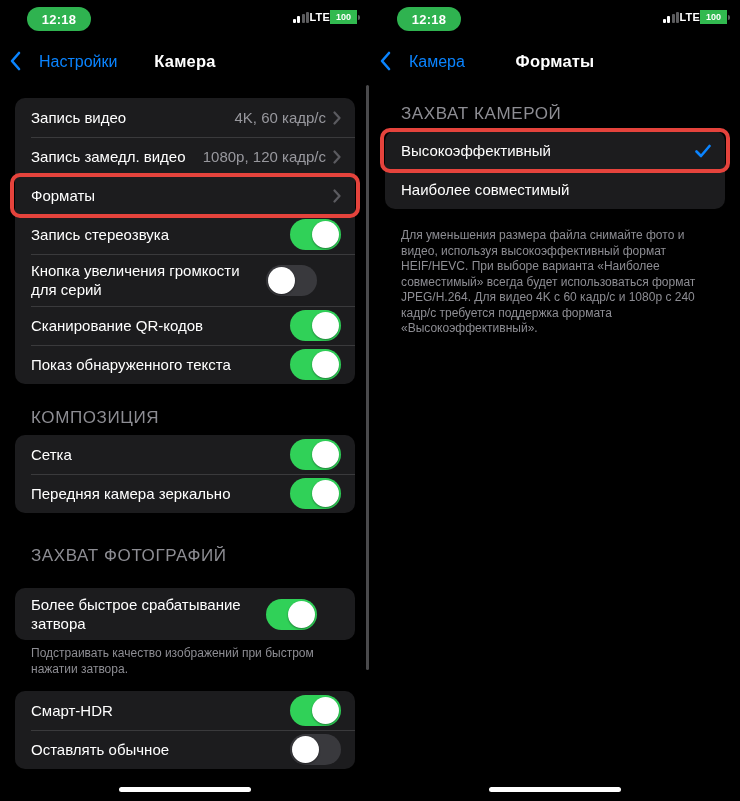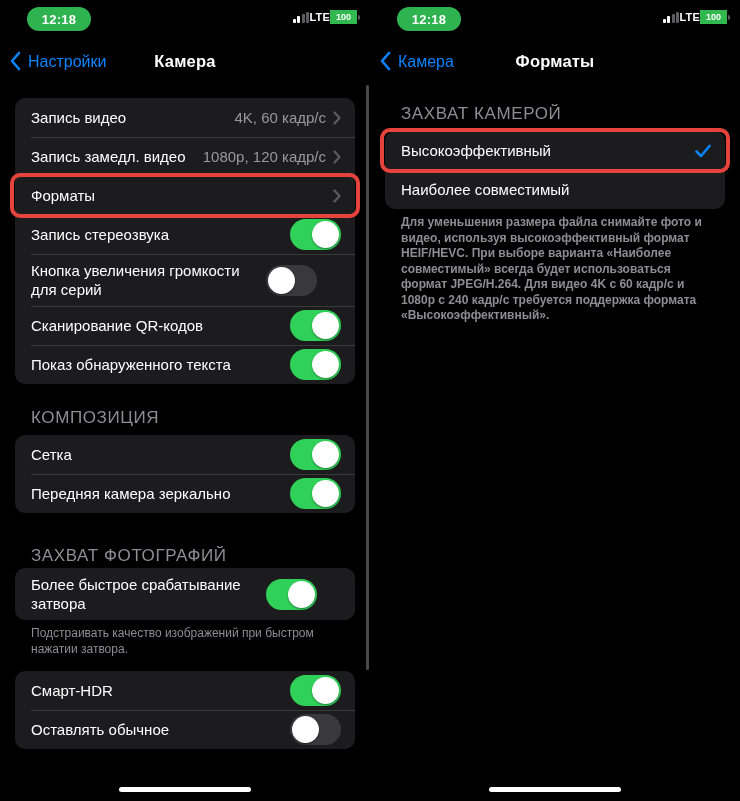--- a/index.html
+++ b/index.html
@@ -24,21 +24,21 @@
   .sig i:nth-child(4){ height:11px; }
   .lte { color:#fff; font-size:11px; font-weight:600; letter-spacing:.2px; }
   .battery { position:relative; width:27px; height:14px; background:#31b94f; border-radius:0;
     color:#fff; font-size:9px; font-weight:bold; display:flex; align-items:center; justify-content:center; }
   .battery::after { content:""; position:absolute; right:-3px; top:4.5px; width:2px; height:5px;
     background:#5c5c5e; border-radius:0 2px 2px 0; }
 
   
   .navbar { position:relative; height:46px; }
   .back-btn { position:absolute; left:9px; top:50%; transform:translateY(-50%);
-    display:flex; align-items:center; gap:7px; color:#0a84ff; font-size:16px; cursor:pointer; }
+    display:flex; align-items:center; gap:18px; color:#0a84ff; font-size:16px; cursor:pointer; }
   .nav-title { position:absolute; left:0; right:0; top:50%; transform:translateY(-50%);
     text-align:center; color:#fff; font-size:16.5px; font-weight:700; letter-spacing:.2px; }
 
   
   .content { position:relative; }
   .group { background:#1c1c1e; border-radius:10px; margin:0 15px; overflow:visible; }
   .row { position:relative; display:flex; align-items:center; min-height:39px; padding:0 14px 0 16px; }
   .row.tall { min-height:52px; }
   .row + .row::before { content:""; position:absolute; left:16px; right:0; top:0; height:1px; background:#3a3a3c; }
   .row-label { flex:1; color:#fff; font-size:15px; line-height:19px; padding:7px 8px 7px 0; }
@@ -64,21 +64,21 @@
 
   
   .check { flex:0 0 auto; display:flex; }
   .scroll-indicator { position:absolute; right:1px; top:85px; width:3px; height:585px;
     background:#4a4a4c; border-radius:2px; z-index:8; }
   .home-indicator { position:absolute; left:50%; transform:translateX(-50%); bottom:9px;
     width:132px; height:5px; border-radius:3px; background:#fff; z-index:9; }
 
   .mt14 { margin-top:14px; }
   .hdr-comp { margin-top:24px; margin-bottom:7px; }
-  .hdr-capt { margin-top:33px; margin-bottom:2px; }
+  .hdr-capt { margin-top:33px; margin-bottom:22px; }
   .hdr-right { margin-top:20px; margin-bottom:7px; }
   .limit-230 { max-width:235px; }
 </style>
 </head>
 <body>
 
 <div id="stage">
 
   <div class="screen" id="screen-left">
 
@@ -249,19 +249,19 @@
           <span class="check">
               <svg width="16" height="14" viewBox="0 0 16 14">
                 <path d="M1.5 7.5 L6 12 L14.5 2" stroke="#0a84ff" stroke-width="2.6" fill="none" stroke-linecap="round" stroke-linejoin="round"></path>
               </svg>
             </span>
         </div>
         <div class="row">
           <span class="row-label">Наиболее совместимый</span>
         </div>
       </div>
-      <div class="group-footer" style="padding-top:6px;font-weight:bold;">Для уменьшения размера файла снимайте фото и видео, используя высокоэффективный формат HEIF/HEVC. При выборе варианта «Наиболее совместимый» всегда будет использоваться формат JPEG/H.264. Для видео 4K с 60 кадр/с и 1080p с 240 кадр/с требуется поддержка формата «Высокоэффективный».</div>
+      <div class="group-footer" style="padding-top:19px;">Для уменьшения размера файла снимайте фото и видео, используя высокоэффективный формат HEIF/HEVC. При выборе варианта «Наиболее совместимый» всегда будет использоваться формат JPEG/H.264. Для видео 4K с 60 кадр/с и 1080p с 240 кадр/с требуется поддержка формата «Высокоэффективный».</div>
     </div>
 
     <div class="home-indicator"></div>
   </div>
 
 </div>
 
 </body></html>

